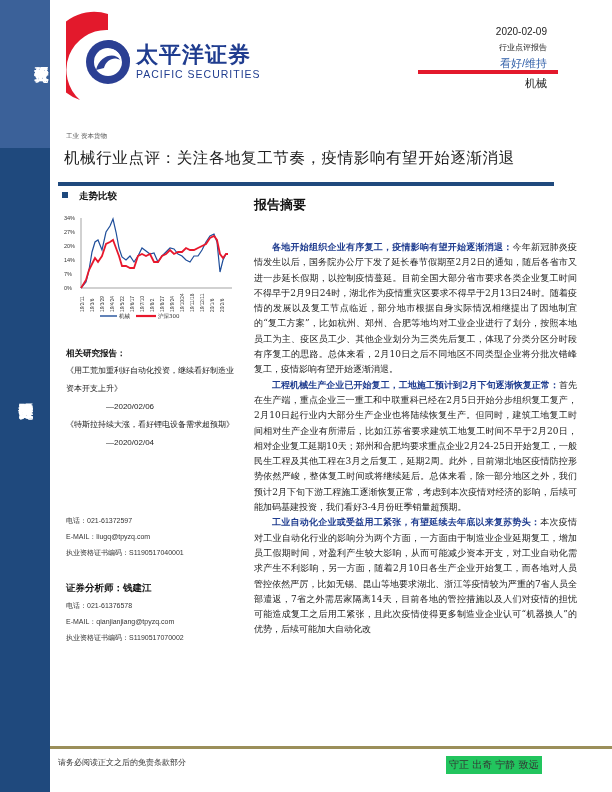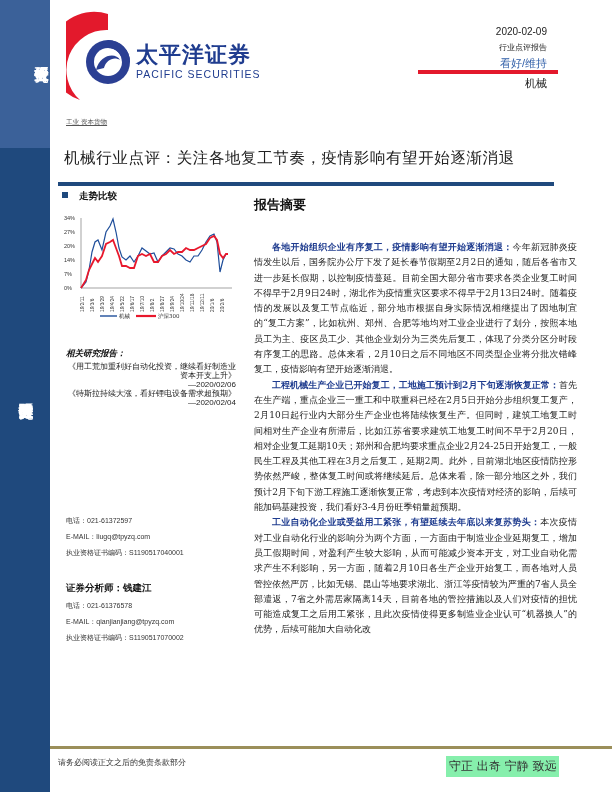--- a/index.html
+++ b/index.html
@@ -18,48 +18,48 @@
      font-size:22px; color:#1f3c8f; letter-spacing:1px; }
   .logo-en { position:absolute; left:136px; top:68px; font-family:"Liberation Sans", sans-serif; font-size:10.5px;
      color:#1f3c8f; letter-spacing:1px; }
 
   .hdr-date { position:absolute; right:65px; top:26px; font-family:"Liberation Sans", sans-serif; font-size:10px; color:#222; }
   .hdr-type { position:absolute; right:65px; top:42px; font-family:"DejaVu Sans", sans-serif; font-size:8px; color:#222; }
   .hdr-rating { position:absolute; right:65px; top:56px; font-family:Liberation Sans, sans-serif; font-size:11px; color:#2f5ea8;text-align:center; }
   .hdr-redline { position:absolute; left:418px; top:70px; width:140px; height:4px; background:#e3192c; }
   .hdr-sector { position:absolute; right:65px; top:76px; font-family:"DejaVu Sans", sans-serif; font-size:11px; color:#222; }
 
-  .breadcrumb { position:absolute; left:66px; top:118px; font-family:"DejaVu Sans", sans-serif; font-size:6.5px; color:#555;text-decoration:underline; }
+  .breadcrumb { position:absolute; left:66px; top:132px; font-family:"DejaVu Sans", sans-serif; font-size:6.5px; color:#555; }
 
   .title { position:absolute; left:64px; top:148px; font-family:"DejaVu Serif", serif; font-size:15.5px; color:#222; letter-spacing:0.6px; white-space:nowrap; }
   .title-rule { position:absolute; left:58px; top:182px; width:496px; height:4px; background:#1f497d; }
 
   .left-col { position:absolute; left:62px; top:190px; width:178px; }
   .trend-head { position:absolute; left:0; top:0; font-family:"DejaVu Serif", serif; font-weight:bold; font-size:9.5px; color:#111; }
   .trend-bullet { display:inline-block; width:6px; height:6px; background:#1f497d; margin-right:11px; vertical-align:1px; }
 
   .chart { position:absolute; left:0; top:22px; width:178px; height:118px; }
 
-  .related-head { position:absolute; left:4px; top:158px; font-weight:bold; font-size:8.5px; color:#111;font-style:italic; }
-  .related { position:absolute; left:4px; top:172px; width:170px; font-size:8px; line-height:9px; color:#222;text-align:right; }
+  .related-head { position:absolute; left:4px; top:158px; font-weight:bold; font-size:8.5px; color:#111; }
+  .related { position:absolute; left:4px; top:172px; width:170px; font-size:8px; line-height:18px; color:#222; }
   .related .date { font-family:"Liberation Sans", sans-serif;margin-left:40px; }
 
   .analyst { position:absolute; left:4px; width:176px; }
   .analyst .name { font-weight:bold; font-size:9.5px; color:#111; }
   .analyst .line { font-size:7px; color:#333; margin-top:6px; }
   .analyst .line .v { font-family:"Liberation Sans", sans-serif; }
 
   .summary-head { position:absolute; left:254px; top:196px; font-weight:bold; font-size:13px; color:#111; }
   .summary { position:absolute; left:254px; top:240px; width:323px; font-size:9px; line-height:15.3px; color:#222; text-align:justify; }
   .summary p { text-indent:2em; margin-bottom:0; }
   .summary .lead { color:#1f3c8f; font-weight:bold; }
 
   .footer-rule { position:absolute; left:50px; top:746px; width:562px; height:3px; background:#9b8f5a; }
   .footer-left { position:absolute; left:58px; top:757px; font-size:8px; color:#333; }
-  .footer-right { position:absolute; left:446px; top:756px; font-size:12px; color:#333; background:#86efac; padding:2px 3px; }
+  .footer-right { position:absolute; left:446px; top:756px; font-size:10px; color:#333; background:#22c55e; padding:2px 3px; }
 </style>
 </head>
 <body>
 
 <div class="sidebar-top"></div>
 <div class="sidebar-bottom"></div>
 <div class="sidebar-label-top" style="writing-mode:vertical-rl;">行业研究报告</div>
 <div class="sidebar-label-bottom" style="writing-mode:vertical-rl; left:15px; width:20px; top:232px; height:320px;">太平洋证券股份有限公司证券研究报告</div>
 
 <div class="logo">

